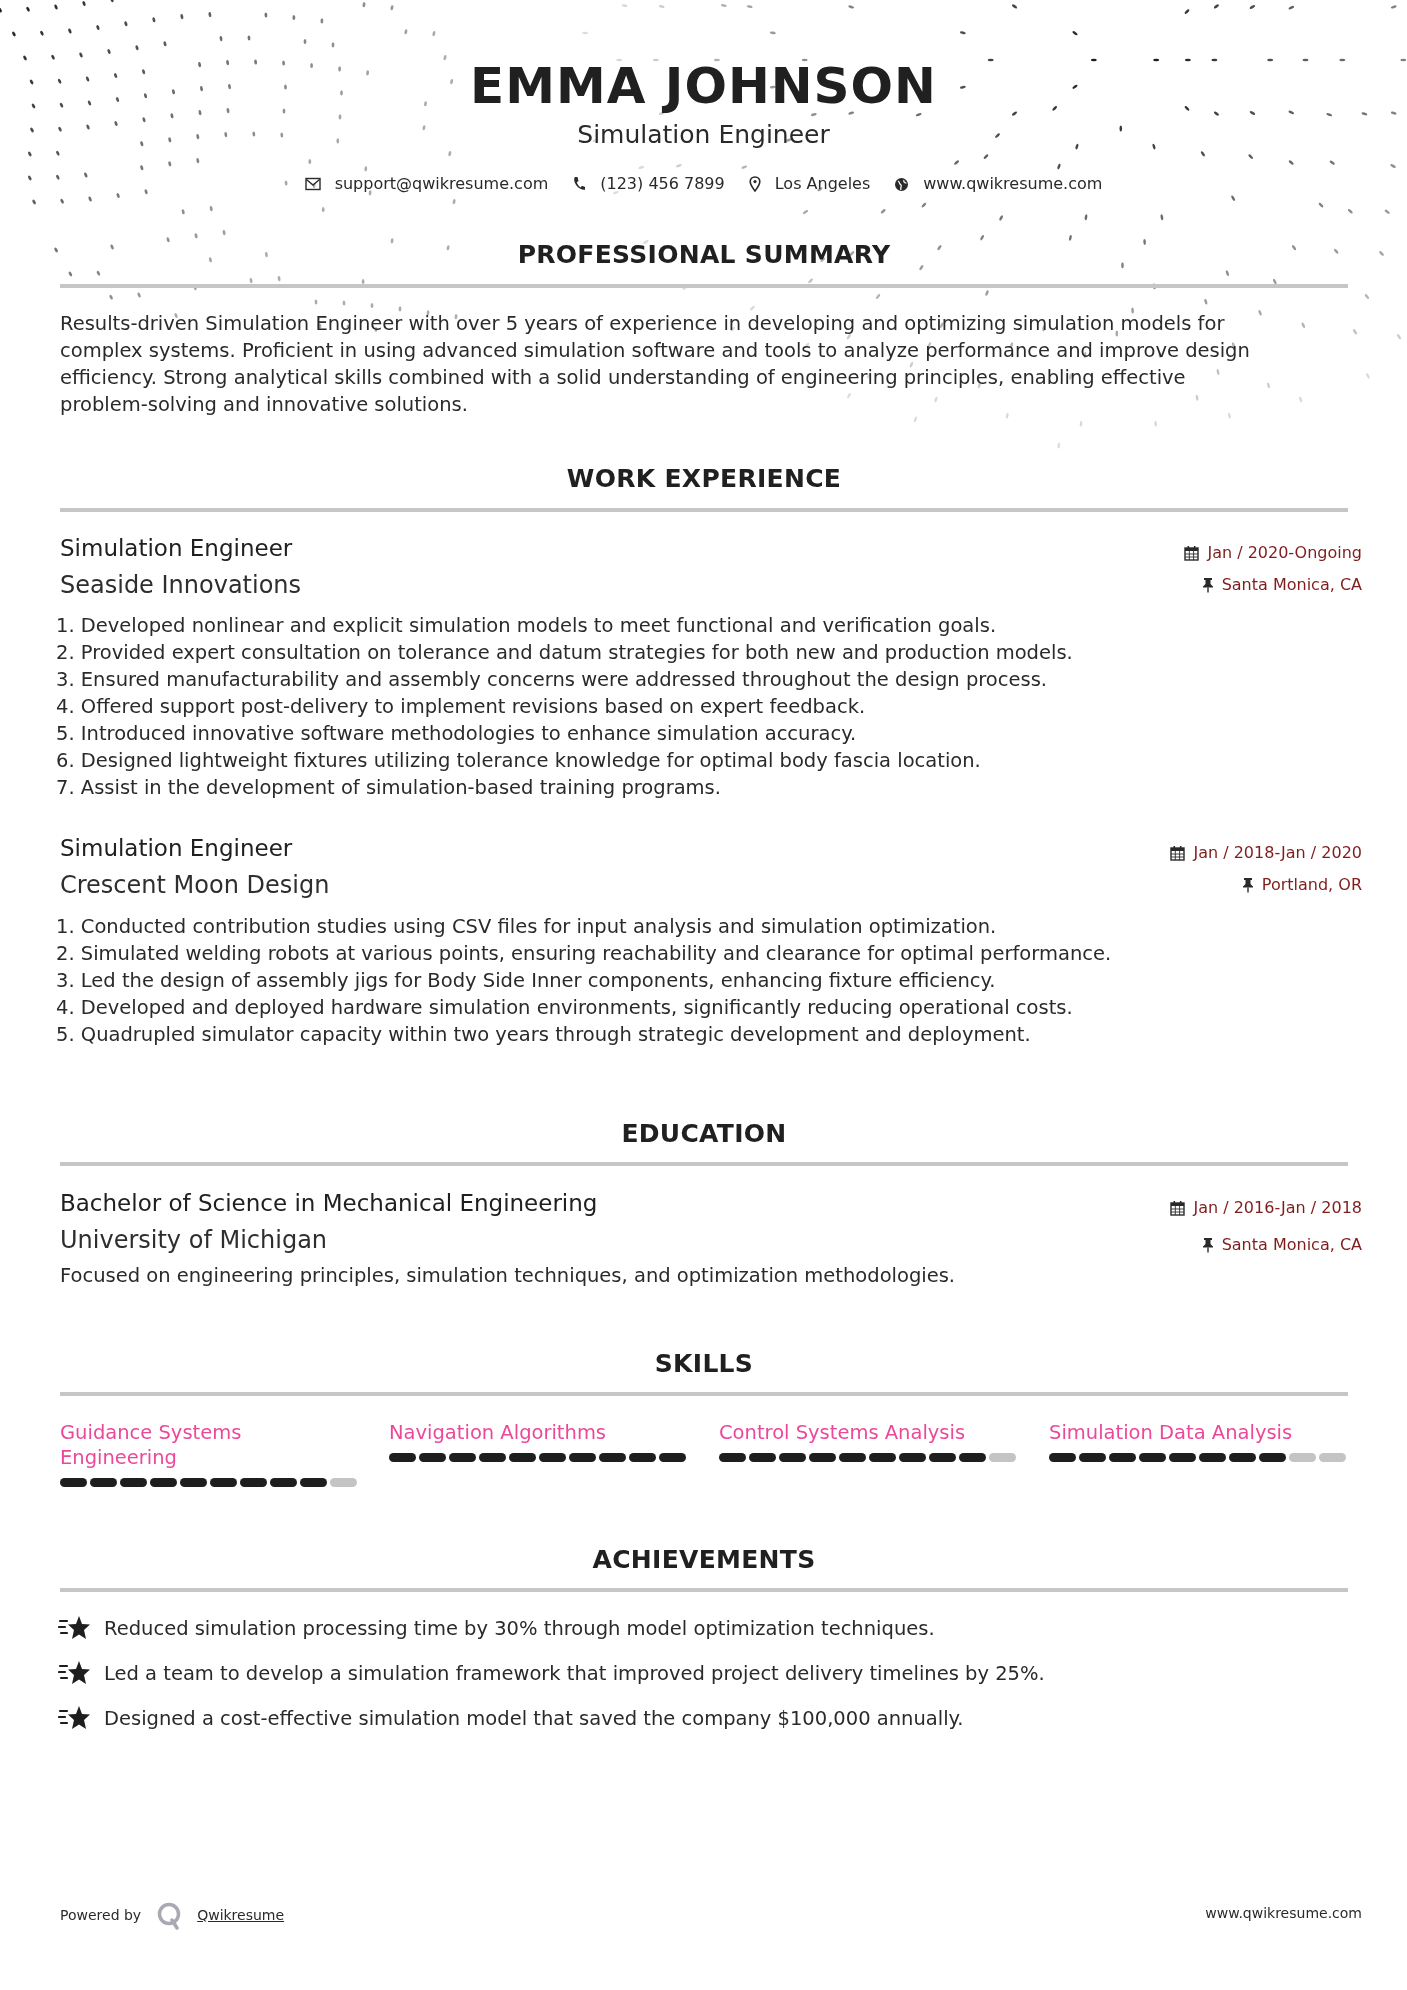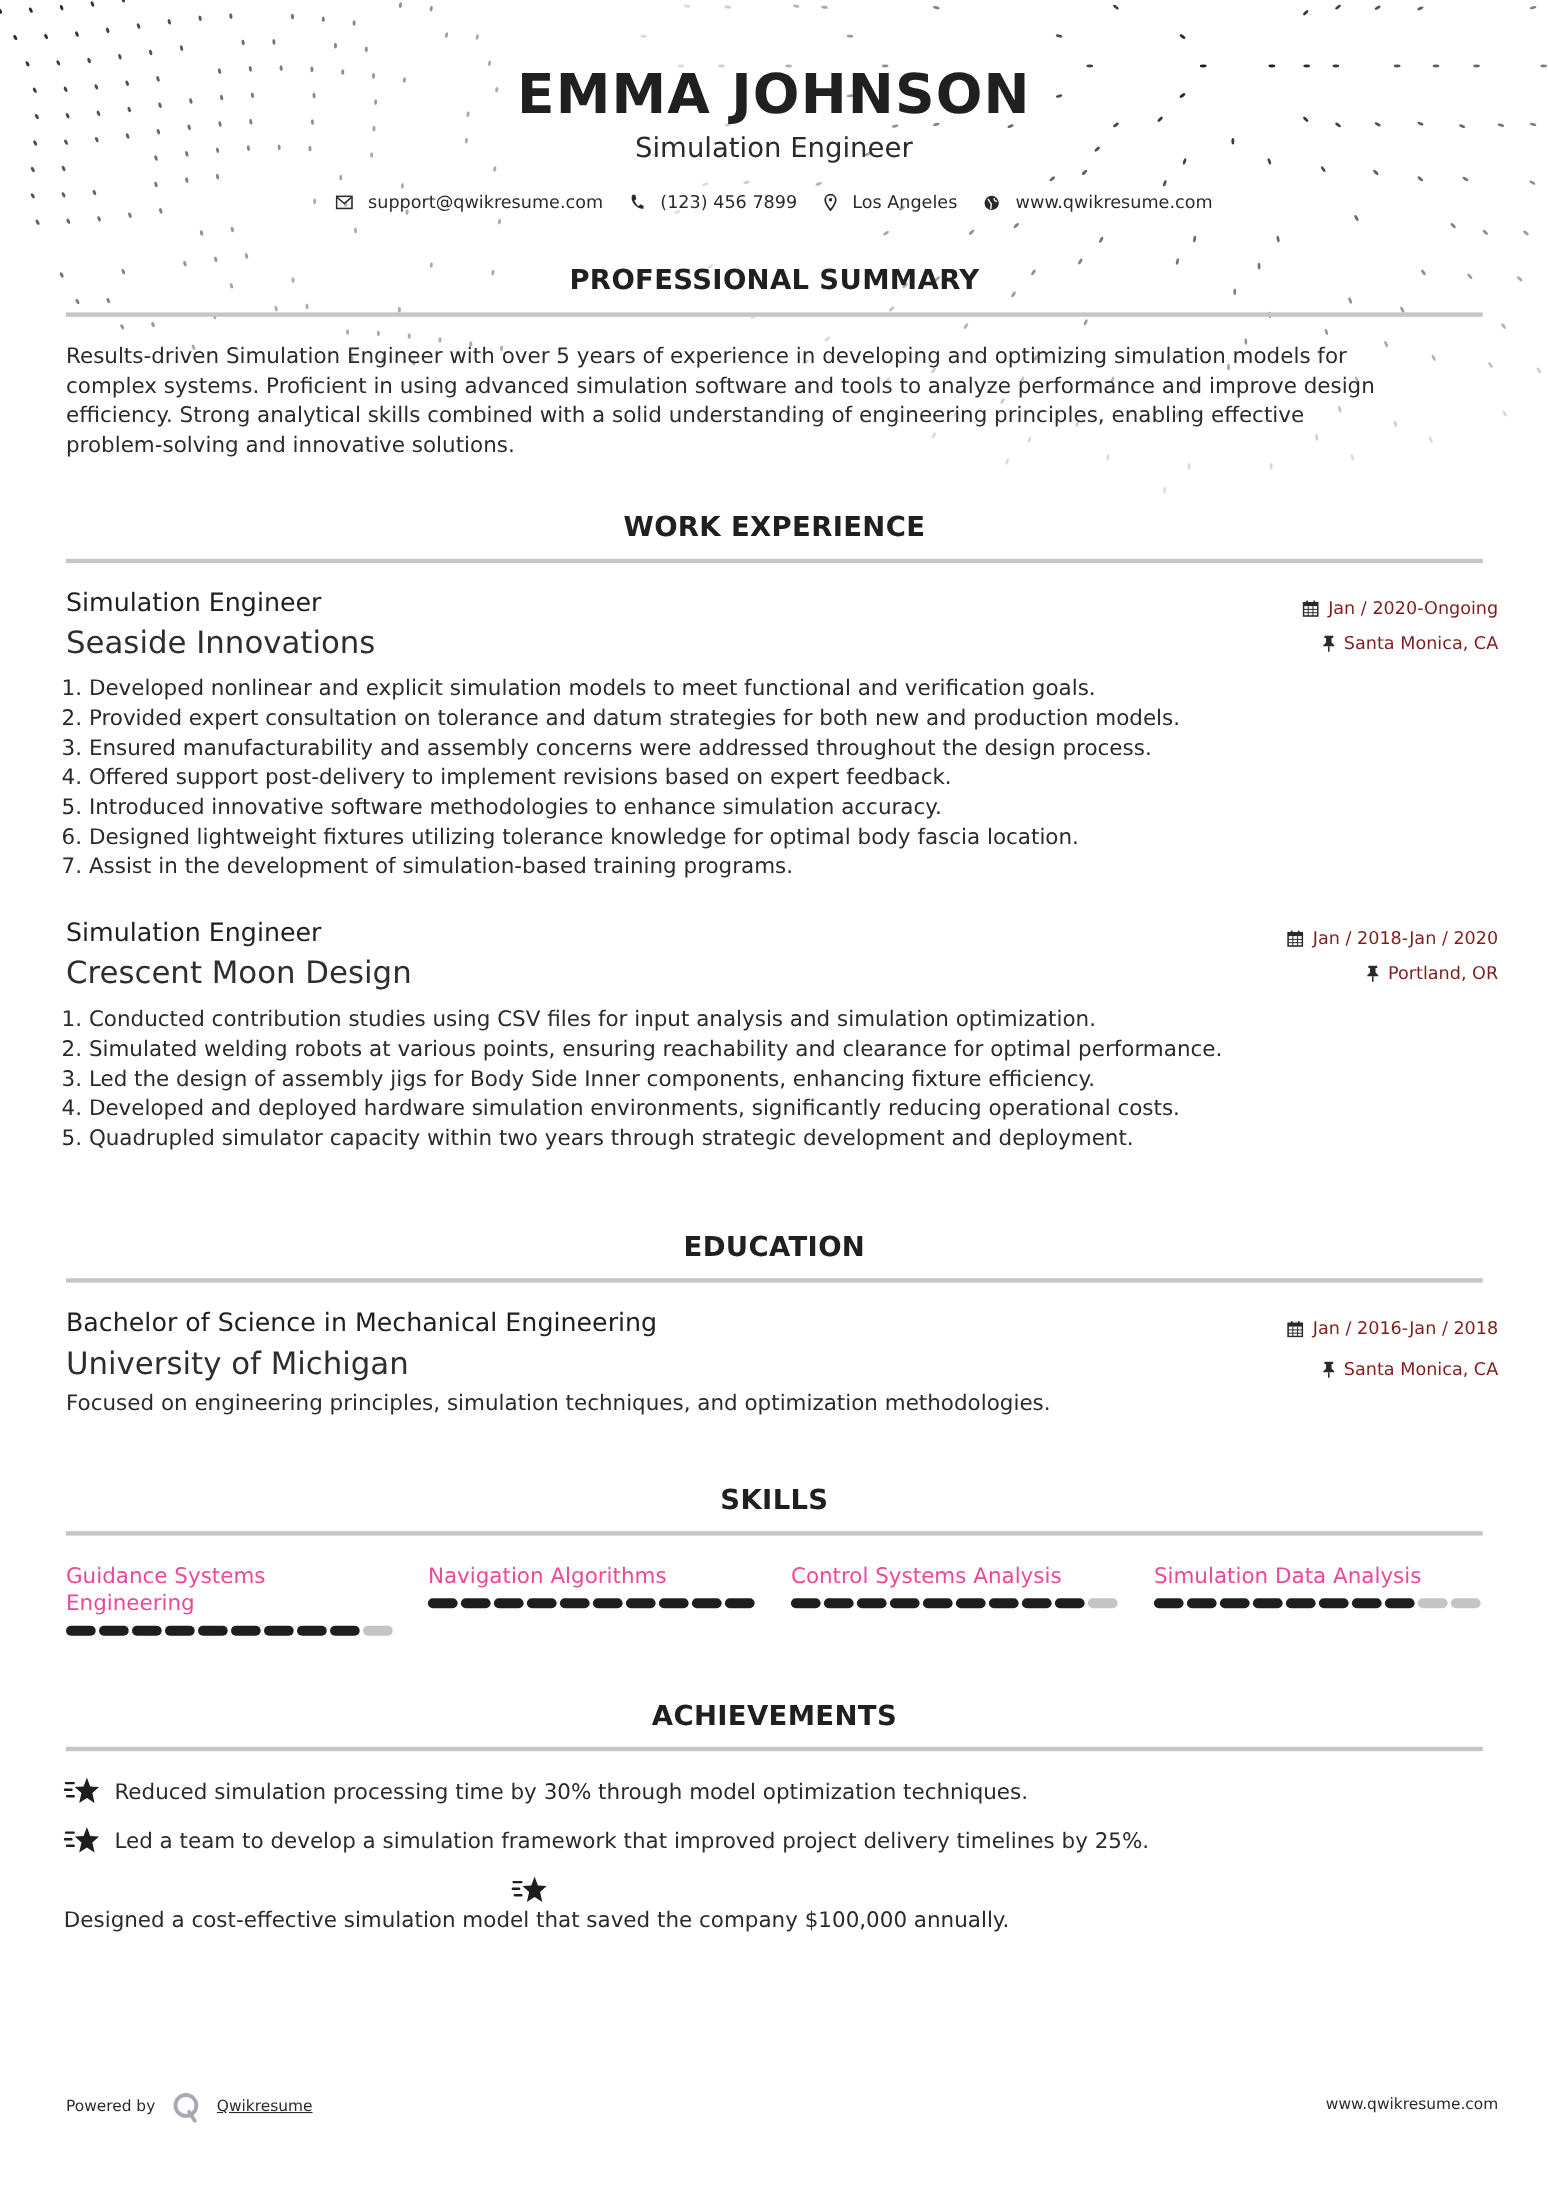--- a/index.html
+++ b/index.html
@@ -13,21 +13,21 @@
     .title { left: 0; width: 1407px; top: 118px; text-align: center; font-size: 25px; color: #2a2a2a; line-height: 34px; }
     .contacts { left: 0; width: 1407px; top: 171px; display: flex; justify-content: center; align-items: center;
                 font-size: 16px; color: #2a2a2a; line-height: 26px; }
     .contacts .ci { display: inline-flex; align-items: center; margin: 0 12px; }
     .contacts .ci svg { margin-right: 14px; }
     .sec-h { left: 60px; width: 1288px; text-align: center; font-size: 25px; font-weight: bold; color: #202020; line-height: 34px; letter-spacing: 0.3px; }
     .rule { left: 60px; width: 1288px; height: 4px; background: #c6c6c6; }
     .text { font-size: 19.5px; color: #2a2a2a; line-height: 27px; }
     .summary { left: 60px; width: 1290px; top: 310px; }
     .job-title { left: 60px; font-size: 23px; color: #202020; line-height: 30px; }
-    .company { left: 60px; font-size: 28px; color: #2e2e2e; line-height: 28px; }
+    .company { left: 60px; font-size: 24px; color: #2e2e2e; line-height: 28px; }
     .meta { right: 59px; font-size: 16px; color: #7f1d1d; line-height: 24px; display: flex; align-items: center; white-space: nowrap; }
     .meta svg { margin-right: 8px; }
     .bullets { left: 56px; width: 1290px; margin: 0; padding: 0; list-style: none; }
     .bullets li { font-size: 19.5px; color: #2a2a2a; line-height: 27px; white-space: nowrap; }
     .skill { width: 300px; }
     .skill .label { font-size: 19.5px; color: #ec4899; line-height: 25px; }
     .bar { display: flex; gap: 3px; margin-top: 8px; }
     .seg { width: 27px; height: 9px; border-radius: 5px; background: #1e1e1e; }
     .seg.off { background: #c4c4c4; }
     .ach { left: 58px; display: flex; align-items: center; }
@@ -503,21 +503,21 @@
       </svg>
     <span>Reduced simulation processing time by 30% through model optimization techniques.</span>
   </div>
   <div class="abs ach" style="top:1659px;">
     <svg width="34" height="28" viewBox="0 0 34 28">
         <path d="M21 2 L24 10 L32 10.5 L26 16 L28 25 L21 20.5 L14 25 L16 16 L10 10.5 L18 10 Z" fill="#1e1e1e"></path>
         <path d="M2 7 H9 M1 13 H7 M3 19 H9" stroke="#1e1e1e" stroke-width="2.2" stroke-linecap="round"></path>
       </svg>
     <span>Led a team to develop a simulation framework that improved project delivery timelines by 25%.</span>
   </div>
-  <div class="abs ach" style="top:1704px;flex-direction:column;">
+  <div class="abs ach" style="top:1704px;">
     <svg width="34" height="28" viewBox="0 0 34 28">
         <path d="M21 2 L24 10 L32 10.5 L26 16 L28 25 L21 20.5 L14 25 L16 16 L10 10.5 L18 10 Z" fill="#1e1e1e"></path>
         <path d="M2 7 H9 M1 13 H7 M3 19 H9" stroke="#1e1e1e" stroke-width="2.2" stroke-linecap="round"></path>
       </svg>
     <span>Designed a cost-effective simulation model that saved the company $100,000 annually.</span>
   </div>
 
   <div class="abs footer-left">
     <span>Powered by</span>
     <svg width="30" height="30" viewBox="0 0 30 30" style="margin-left:14px;">

